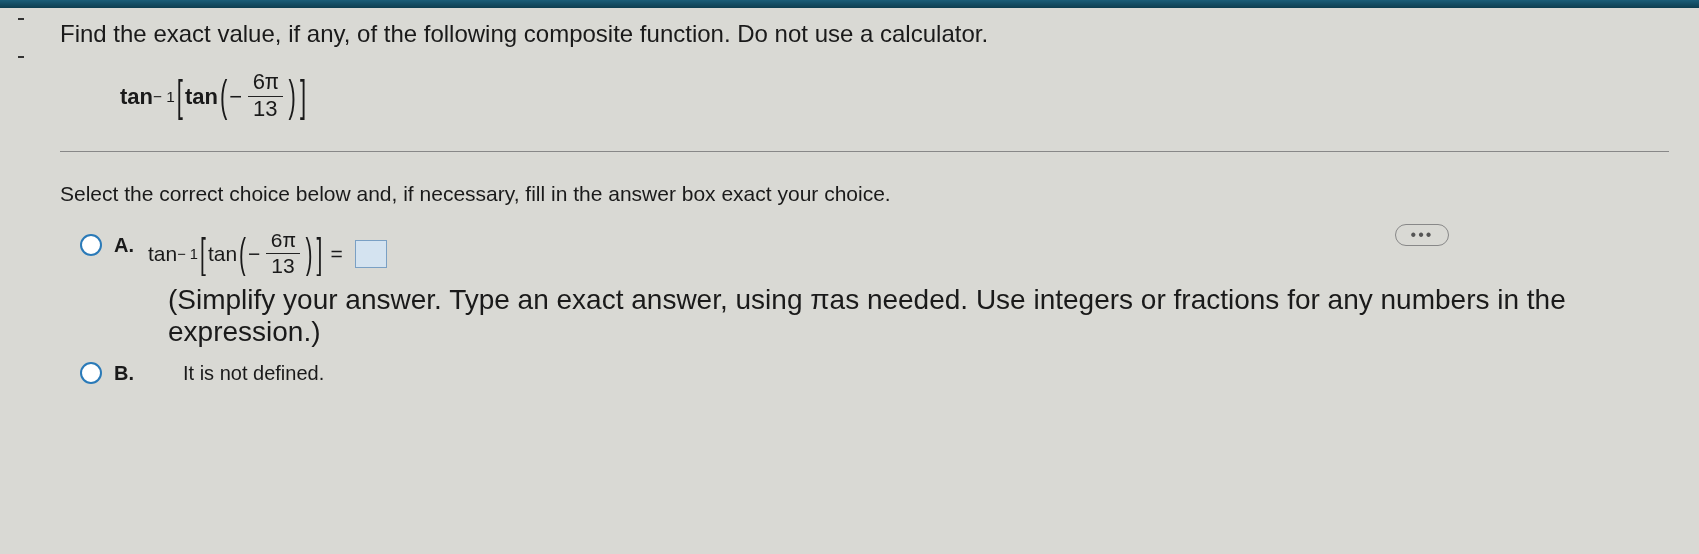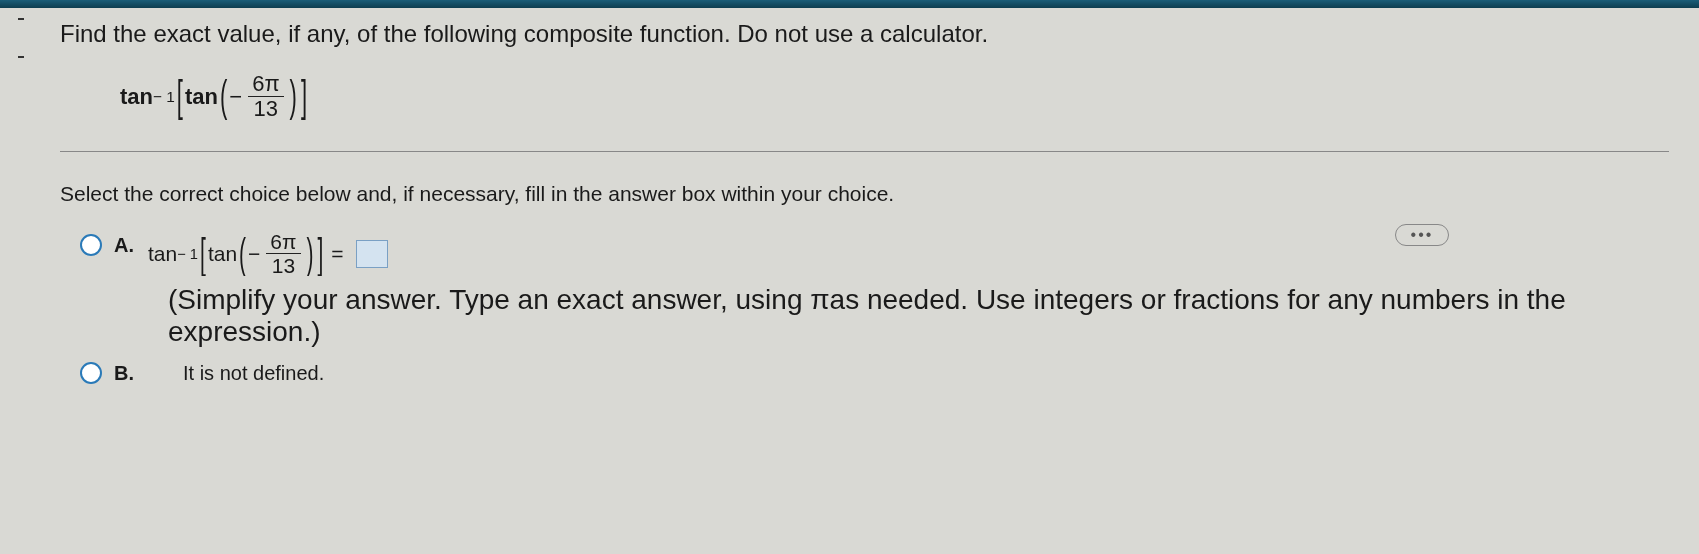--- a/index.html
+++ b/index.html
@@ -40,21 +40,21 @@
       margin: 0 2px;
     }
     .frac {
       display: inline-flex;
       flex-direction: column;
       align-items: center;
       vertical-align: middle;
       margin: 0 4px;
       line-height: 1.1;
     }
-    .frac .num { border-bottom: 1.5px solid #222; padding: 0 4px; }
+    .frac .num { border-bottom: 1.5px solid #222; padding: 0 4px; font-family: Liberation Mono, monospace; }
     .frac .den { padding: 0 4px; }
     .divider {
       border: none;
       border-top: 1px solid #888;
       margin: 24px 0 20px 0;
       width: 100%;
       position: relative;
     }
     .ellipsis-btn {
       position: absolute;
@@ -169,21 +169,21 @@
   </span>
   <span class="paren">)</span>
   <span class="bracket">]</span>
 </div>
 
 <hr class="divider">
 <div class="ellipsis-btn">
   <span>•••</span>
 </div>
 
-<div class="instructions">Select the correct choice below and, if necessary, fill in the answer box within your choice.</div>
+<div class="instructions">Select the correct choice below and, if necessary, fill in the answer box exact your choice.</div>
 
 <div class="choices">
 
   <div class="choice">
     <div class="radio"></div>
     <div class="choice-label">A.</div>
     <div class="choice-body">
       <div class="choice-math">
         <span class="bold">tan</span>
         <span class="sup">− 1</span>

